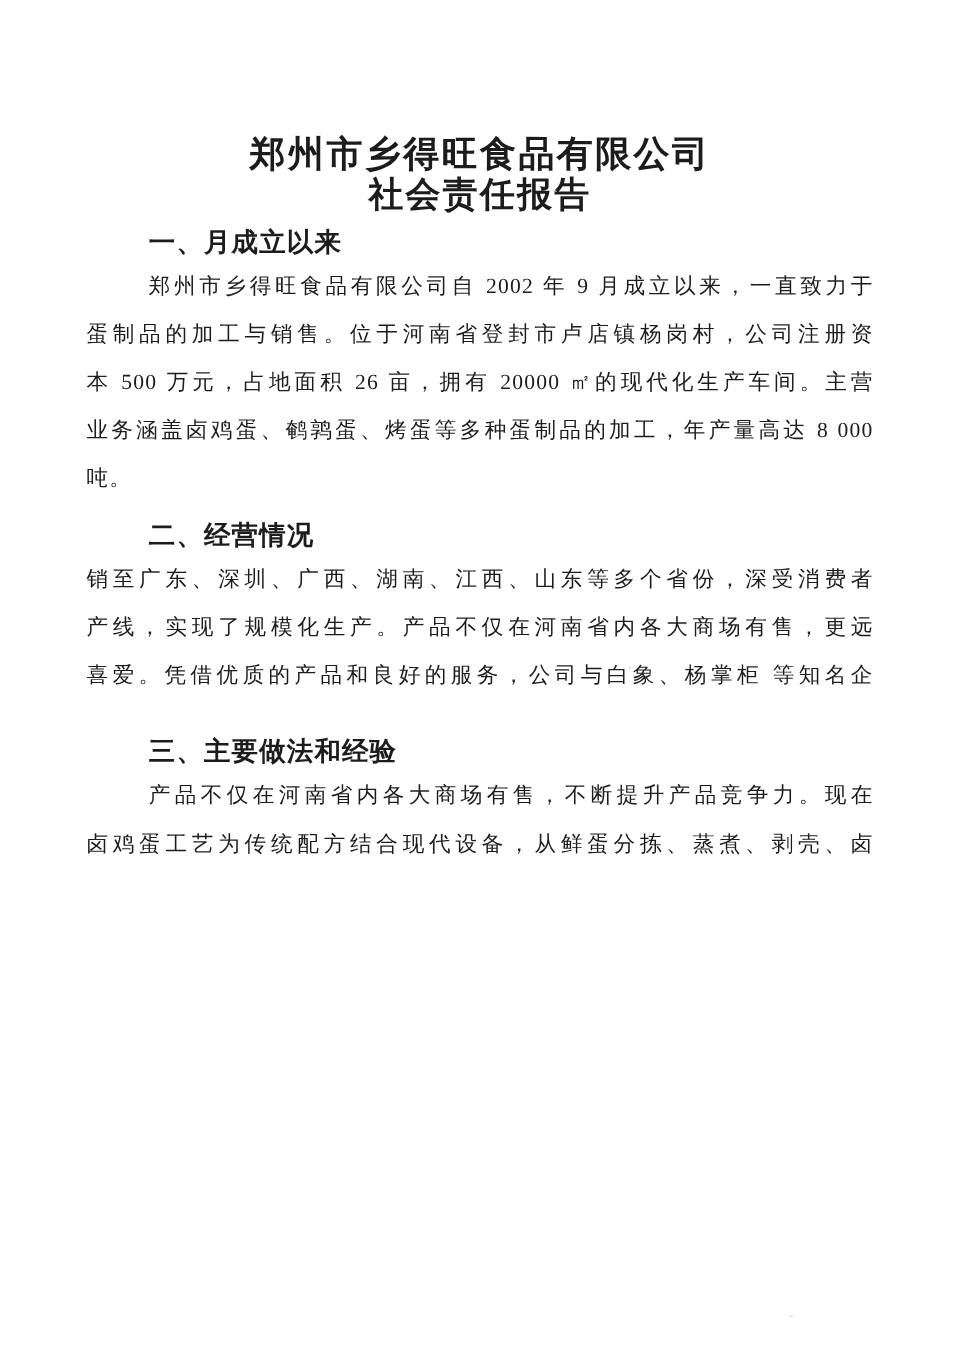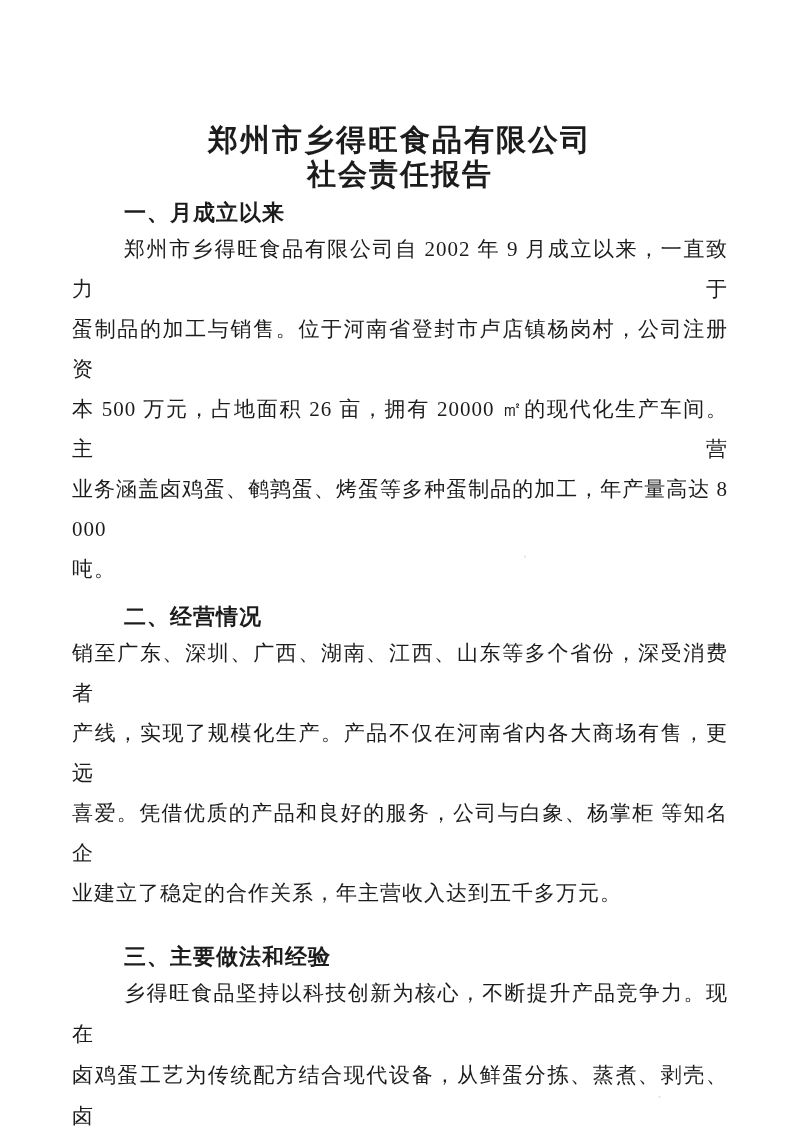--- a/index.html
+++ b/index.html
@@ -6,21 +6,21 @@
     margin: 0;
     padding: 0;
     background: #ffffff;
   }
   .page {
     position: relative;
     width: 800px;
     height: 1130px;
     background: #ffffff;
     box-sizing: border-box;
-    padding: 11px 72px;
+    padding: 0 72px;
     overflow: hidden;
     font-family: "Liberation Serif", "DejaVu Serif", serif;
     color: #1c1c1c;
   }
   .title {
     text-align: center;
     font-weight: bold;
     letter-spacing: 2px;
   }
   .title-1 {
@@ -37,21 +37,21 @@
     font-weight: bold;
     font-size: 22px;
     line-height: 32px;
     padding-left: 52px;
     letter-spacing: 1px;
   }
   .heading.h1 { margin-top: 6px; }
   .heading.h2 { margin-top: 12px; }
   .heading.h3 { margin-top: 28px; }
   .para {
-    font-size: 21px;
+    font-size: 18px;
   }
   .para .line {
     line-height: 40px;
     letter-spacing: 1px;
     text-align: justify;
     text-align-last: justify;
     white-space: normal;
   }
   .para.p3 .line { line-height: 41px; }
   .para .line.first { text-indent: 52px; }
@@ -92,24 +92,23 @@
     <div class="line">业务涵盖卤鸡蛋、鹌鹑蛋、烤蛋等多种蛋制品的加工，年产量高达 8 000</div>
     <div class="line last">吨。</div>
   </div>
 
   <div class="heading h2">二、经营情况</div>
 
   <div class="para p2">
     <div class="line">销至广东、深圳、广西、湖南、江西、山东等多个省份，深受消费者</div>
     <div class="line">产线，实现了规模化生产。产品不仅在河南省内各大商场有售，更远</div>
     <div class="line">喜爱。凭借优质的产品和良好的服务，公司与白象、杨掌柜 等知名企</div>
-    <div class="line last">业建立了稳定的合作关系，年主营收入达到五千多万元。</div>
   </div>
 
   <div class="heading h3">三、主要做法和经验</div>
 
   <div class="para p3">
-    <div class="line first">乡得旺食品坚持以科技创新为核心，不断提升产品竞争力。现在</div>
+    <div class="line first">产品不仅在河南省内各大商场有售，不断提升产品竞争力。现在</div>
     <div class="line">卤鸡蛋工艺为传统配方结合现代设备，从鲜蛋分拣、蒸煮、剥壳、卤</div>
 
   </div>
 
 </div>
 
 </body></html>

